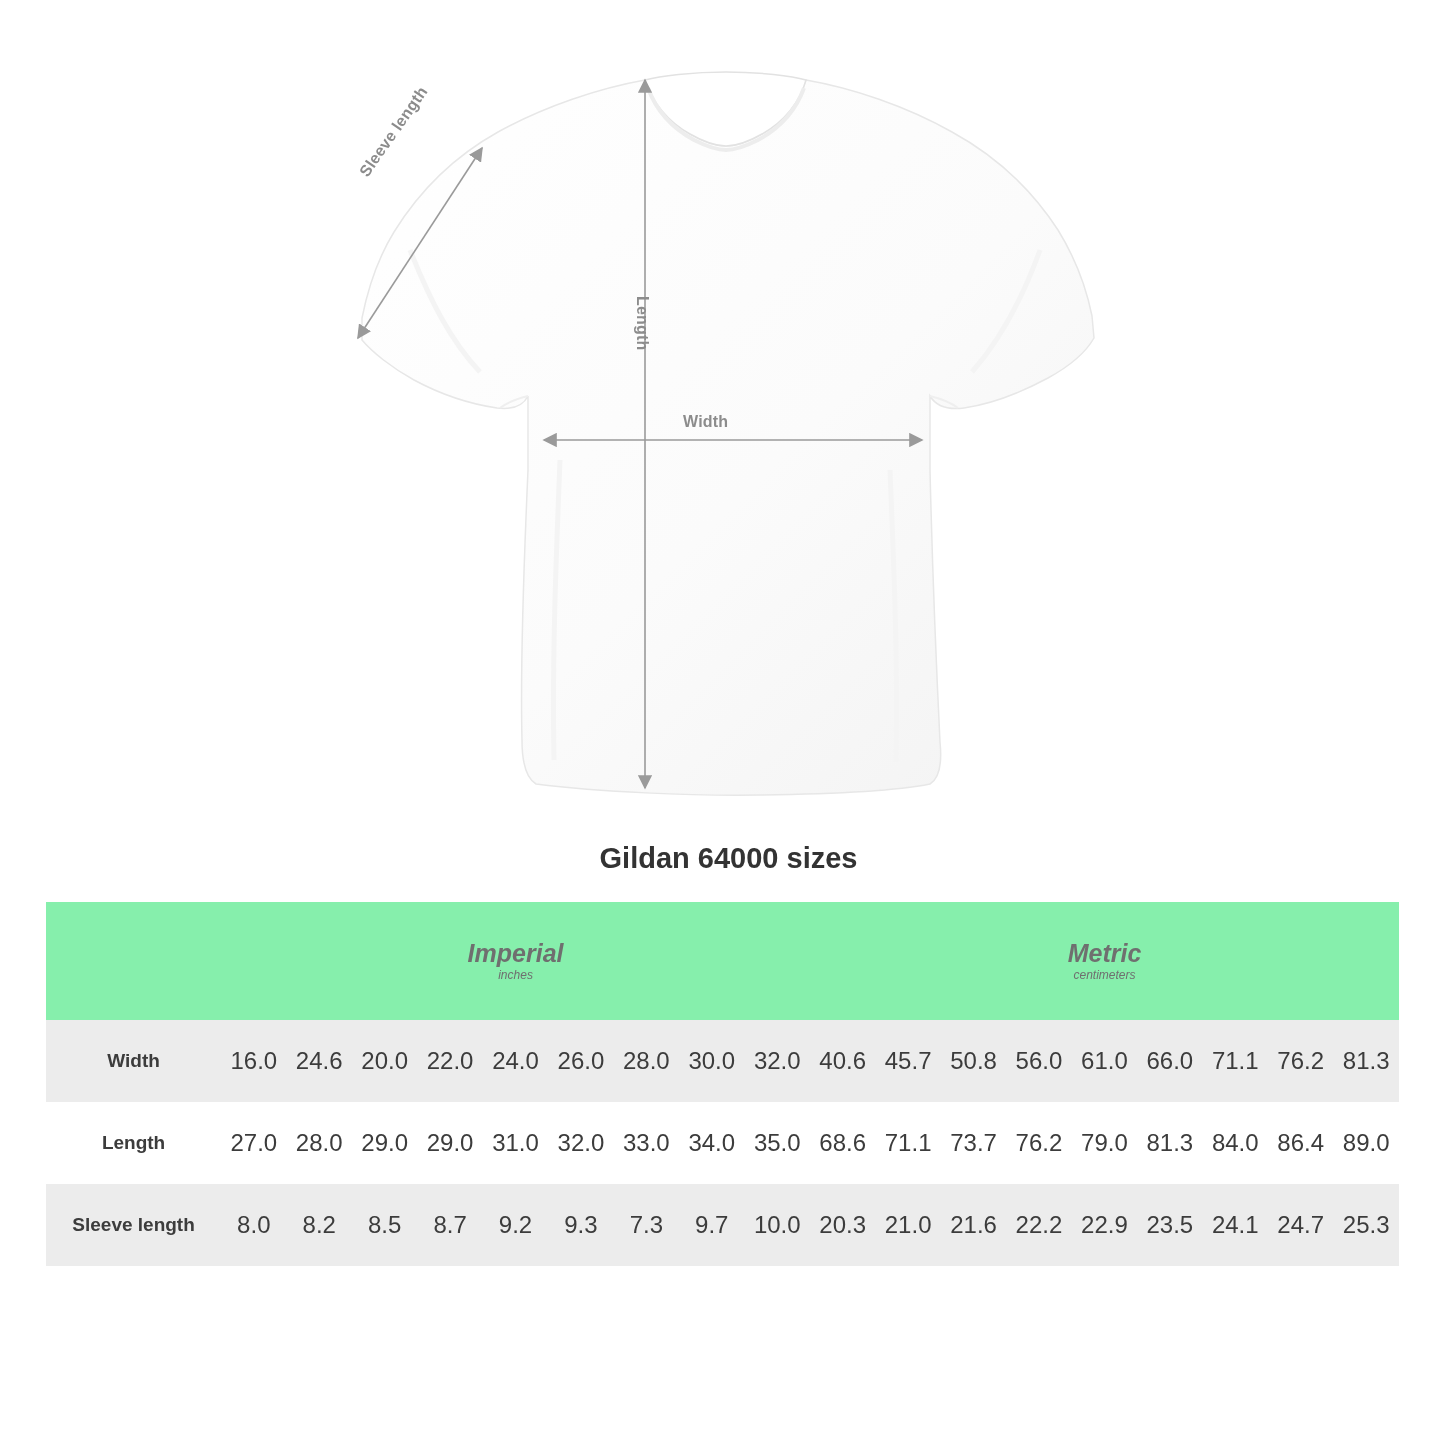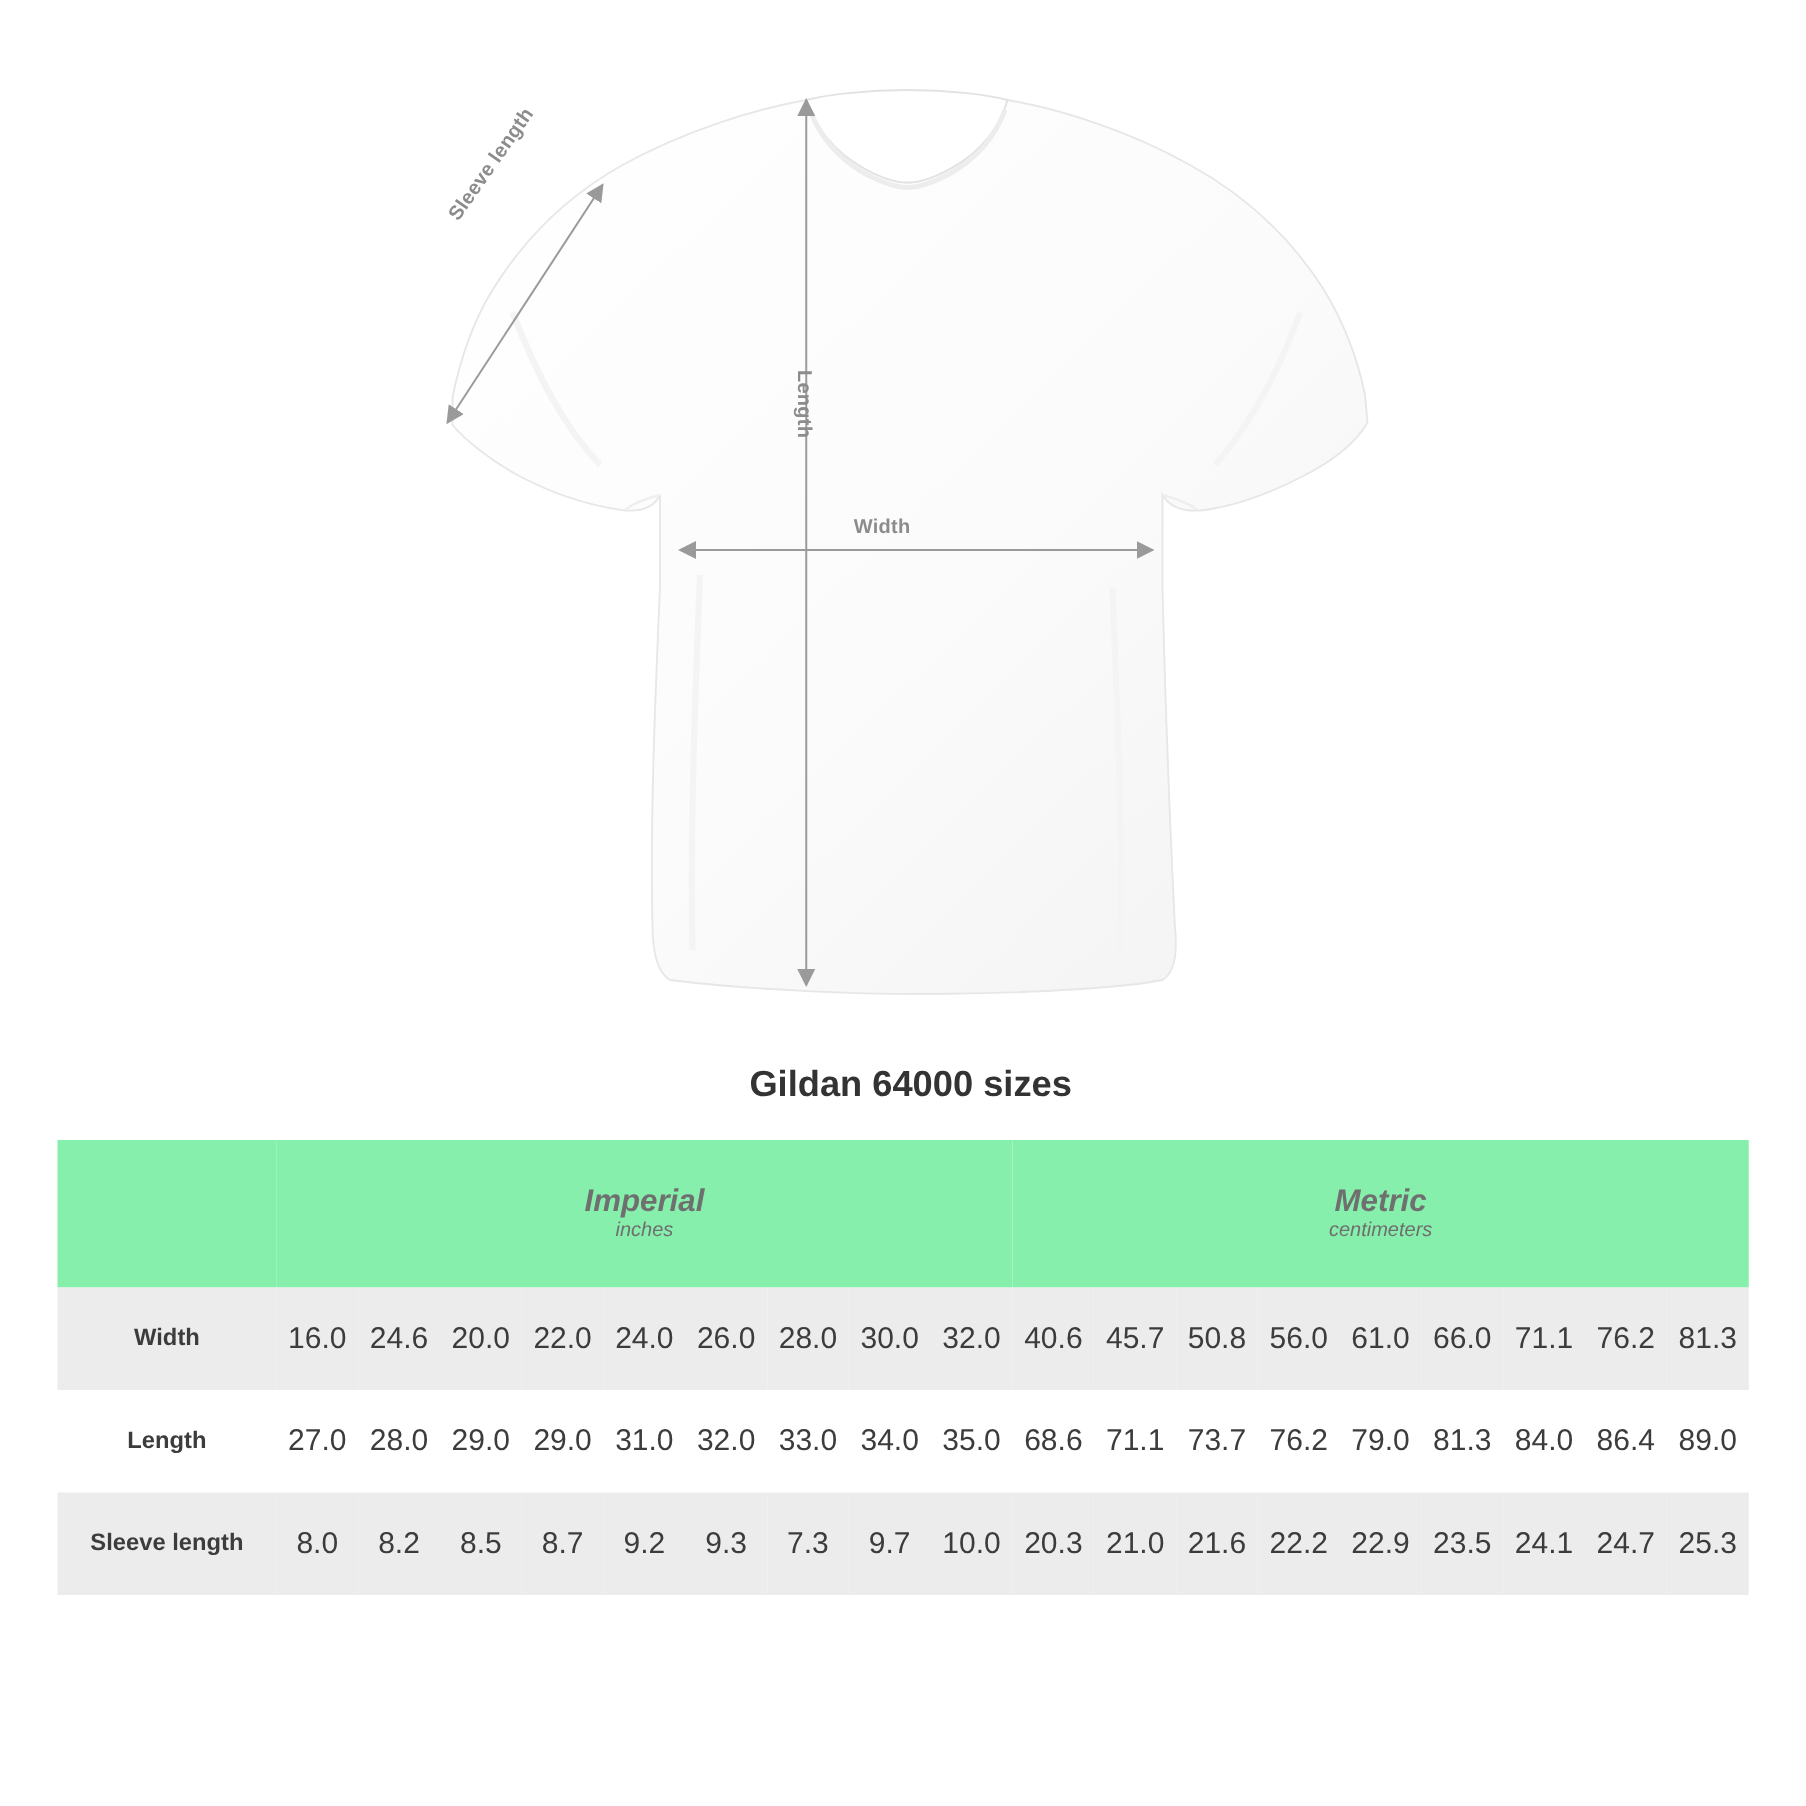--- a/index.html
+++ b/index.html
@@ -51,21 +51,21 @@
   }
   .label-width {
     left: 683px;
     top: 413px;
     font-size: 16px;
   }
 
   
   .title-block {
     text-align: center;
-    margin-top: 22px;
+    margin-top: 12px;
     padding-left: 12px;
   }
   .chart-title {
     font-size: 29px;
     font-weight: bold;
     color: #333333;
     margin: 0;
   }
   .chart-note {
     font-size: 17px;
@@ -94,21 +94,21 @@
     height: 118px;
   }
   .unit-name {
     font-size: 25px;
     font-weight: bold;
     font-style: italic;
     color: #6f6f6f;
     line-height: 1.1;
   }
   .unit-sub {
-    font-size: 16px;
+    font-size: 12px;
     font-style: italic;
     color: #6f6f6f;
     margin-top: 0;
   }
   .head-row td {
     height: 86px;
     background: #ffffff;
     font-size: 19px;
     font-weight: bold;
     color: #3c3c3c;

